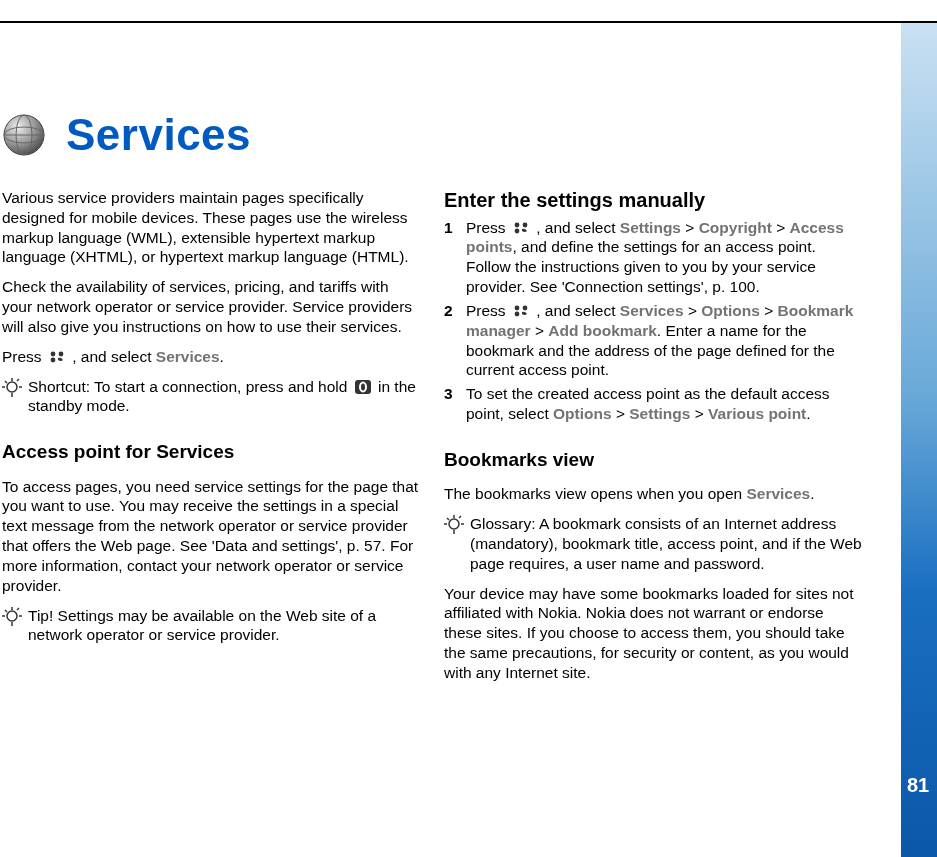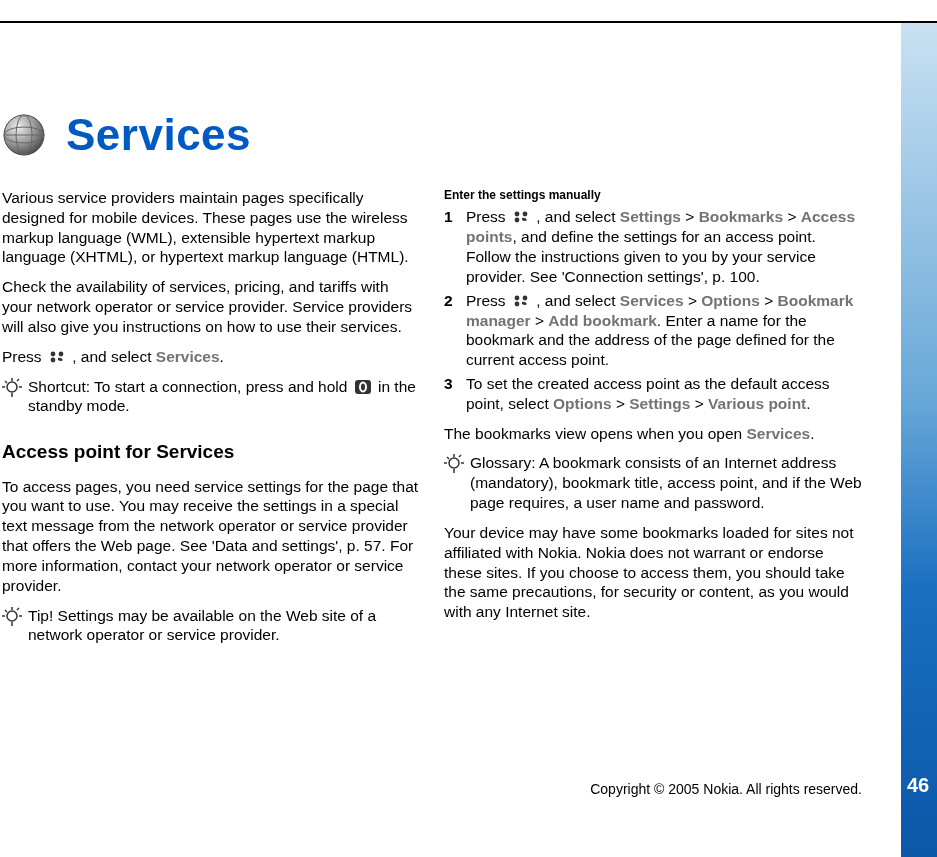--- a/index.html
+++ b/index.html
@@ -96,21 +96,21 @@
     break-inside: avoid;
   }
   .h2 {
     font-size: 19px;
     font-weight: 700;
     margin: 24px 0 12px 0;
     break-inside: avoid;
     break-after: avoid;
   }
   .h3 {
-    font-size: 12px;
+    font-size: 20px;
     font-weight: 700;
     margin: 6px 0 4px 0;
     break-inside: avoid;
     break-after: avoid;
   }
   .link { color: #737373; font-weight: 700; }
   .bold { font-weight: 400; }
   .note {
     margin: 6px 0 10px 0;
     padding-left: 26px;
@@ -164,21 +164,21 @@
     font-size: 14px;
   }
 </style>
 </head>
 <body>
 
 <div class="page">
   <div class="top-rule"></div>
   <div class="side-gradient"></div>
   <div class="side-tab-text">Services</div>
-  <div class="page-number">46</div>
+  <div class="page-number">81</div>
 
   <div class="content">
     <div class="header">
       <span class="header-icon">
         <svg viewBox="0 0 44 44">
           <defs>
             <radialGradient id="g1" cx="35%" cy="30%" r="70%">
               <stop offset="0%" stop-color="#eee"></stop>
               <stop offset="60%" stop-color="#999"></stop>
               <stop offset="100%" stop-color="#555"></stop>
@@ -255,37 +255,38 @@
 
       <ol class="steps">
         <li><span class="num">1</span>
           <span>Press </span>
           <span class="key-icon"><svg viewBox="0 0 18 14">
                 <circle cx="5" cy="4" r="2.4" fill="#333"></circle>
                 <circle cx="13" cy="4" r="2.4" fill="#333"></circle>
                 <circle cx="5" cy="10" r="2.4" fill="#333"></circle>
                 <path d="M10 8 q3 -1 5 2 q-2 2 -5 0" fill="#333"></path>
               </svg></span>
-          <span> , and select </span><span class="link">Settings</span><span> &gt; </span><span class="link">Bookmarks</span><span> &gt; </span><span class="link">Access points</span><span>, and define the settings for an access point. Follow the instructions given to you by your service provider. See 'Connection settings', p. 100.</span>
+          <span> , and select </span><span class="link">Settings</span><span> &gt; </span><span class="link">Copyright</span><span> &gt; </span><span class="link">Access points</span><span>, and define the settings for an access point. Follow the instructions given to you by your service provider. See 'Connection settings', p. 100.</span>
         </li>
         <li><span class="num">2</span>
           <span>Press </span>
           <span class="key-icon"><svg viewBox="0 0 18 14">
                 <circle cx="5" cy="4" r="2.4" fill="#333"></circle>
                 <circle cx="13" cy="4" r="2.4" fill="#333"></circle>
                 <circle cx="5" cy="10" r="2.4" fill="#333"></circle>
                 <path d="M10 8 q3 -1 5 2 q-2 2 -5 0" fill="#333"></path>
               </svg></span>
           <span> , and select </span><span class="link">Services</span><span> &gt; </span><span class="link">Options</span><span> &gt; </span><span class="link">Bookmark manager</span><span> &gt; </span><span class="link">Add bookmark</span><span>. Enter a name for the bookmark and the address of the page defined for the current access point.</span>
         </li>
         <li><span class="num">3</span>
           <span>To set the created access point as the default access point, select </span><span class="link">Options</span><span> &gt; </span><span class="link">Settings</span><span> &gt; </span><span class="link">Various point</span><span>.</span>
         </li>
       </ol>
 
+      <div class="h2">Bookmarks view</div>
       <p>
         <span>The bookmarks view opens when you open </span><span class="link">Services</span><span>.</span>
       </p>
 
       <div class="note">
         <span class="bulb">
           <svg viewBox="0 0 20 20">
               <circle cx="10" cy="9" r="5" fill="none" stroke="#333" stroke-width="1.5"></circle>
               <line x1="10" y1="0" x2="10" y2="3" stroke="#333" stroke-width="1.5"></line>
               <line x1="10" y1="15" x2="10" y2="19" stroke="#333" stroke-width="1.5"></line>
@@ -296,14 +297,13 @@
             </svg>
         </span>
         <span class="bold">Glossary:</span><span> A bookmark consists of an Internet address (mandatory), bookmark title, access point, and if the Web page requires, a user name and password.</span>
       </div>
 
       <p>Your device may have some bookmarks loaded for sites not affiliated with Nokia. Nokia does not warrant or endorse these sites. If you choose to access them, you should take the same precautions, for security or content, as you would with any Internet site.</p>
 
     </div>
   </div>
 
-  <div class="footer">Copyright © 2005 Nokia. All rights reserved.</div>
 </div>
 
 </body></html>

